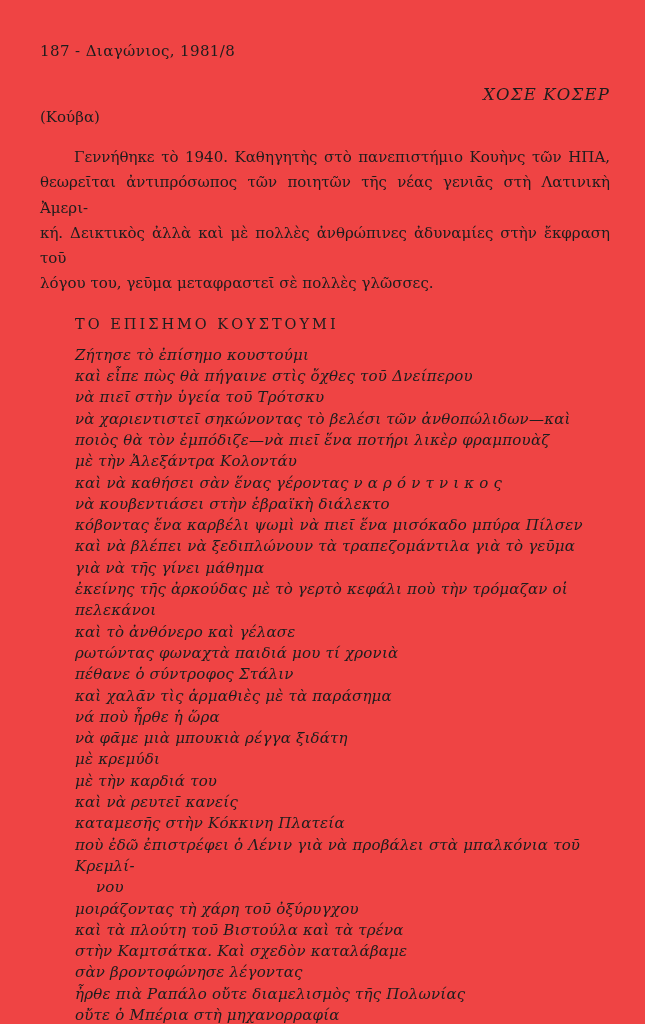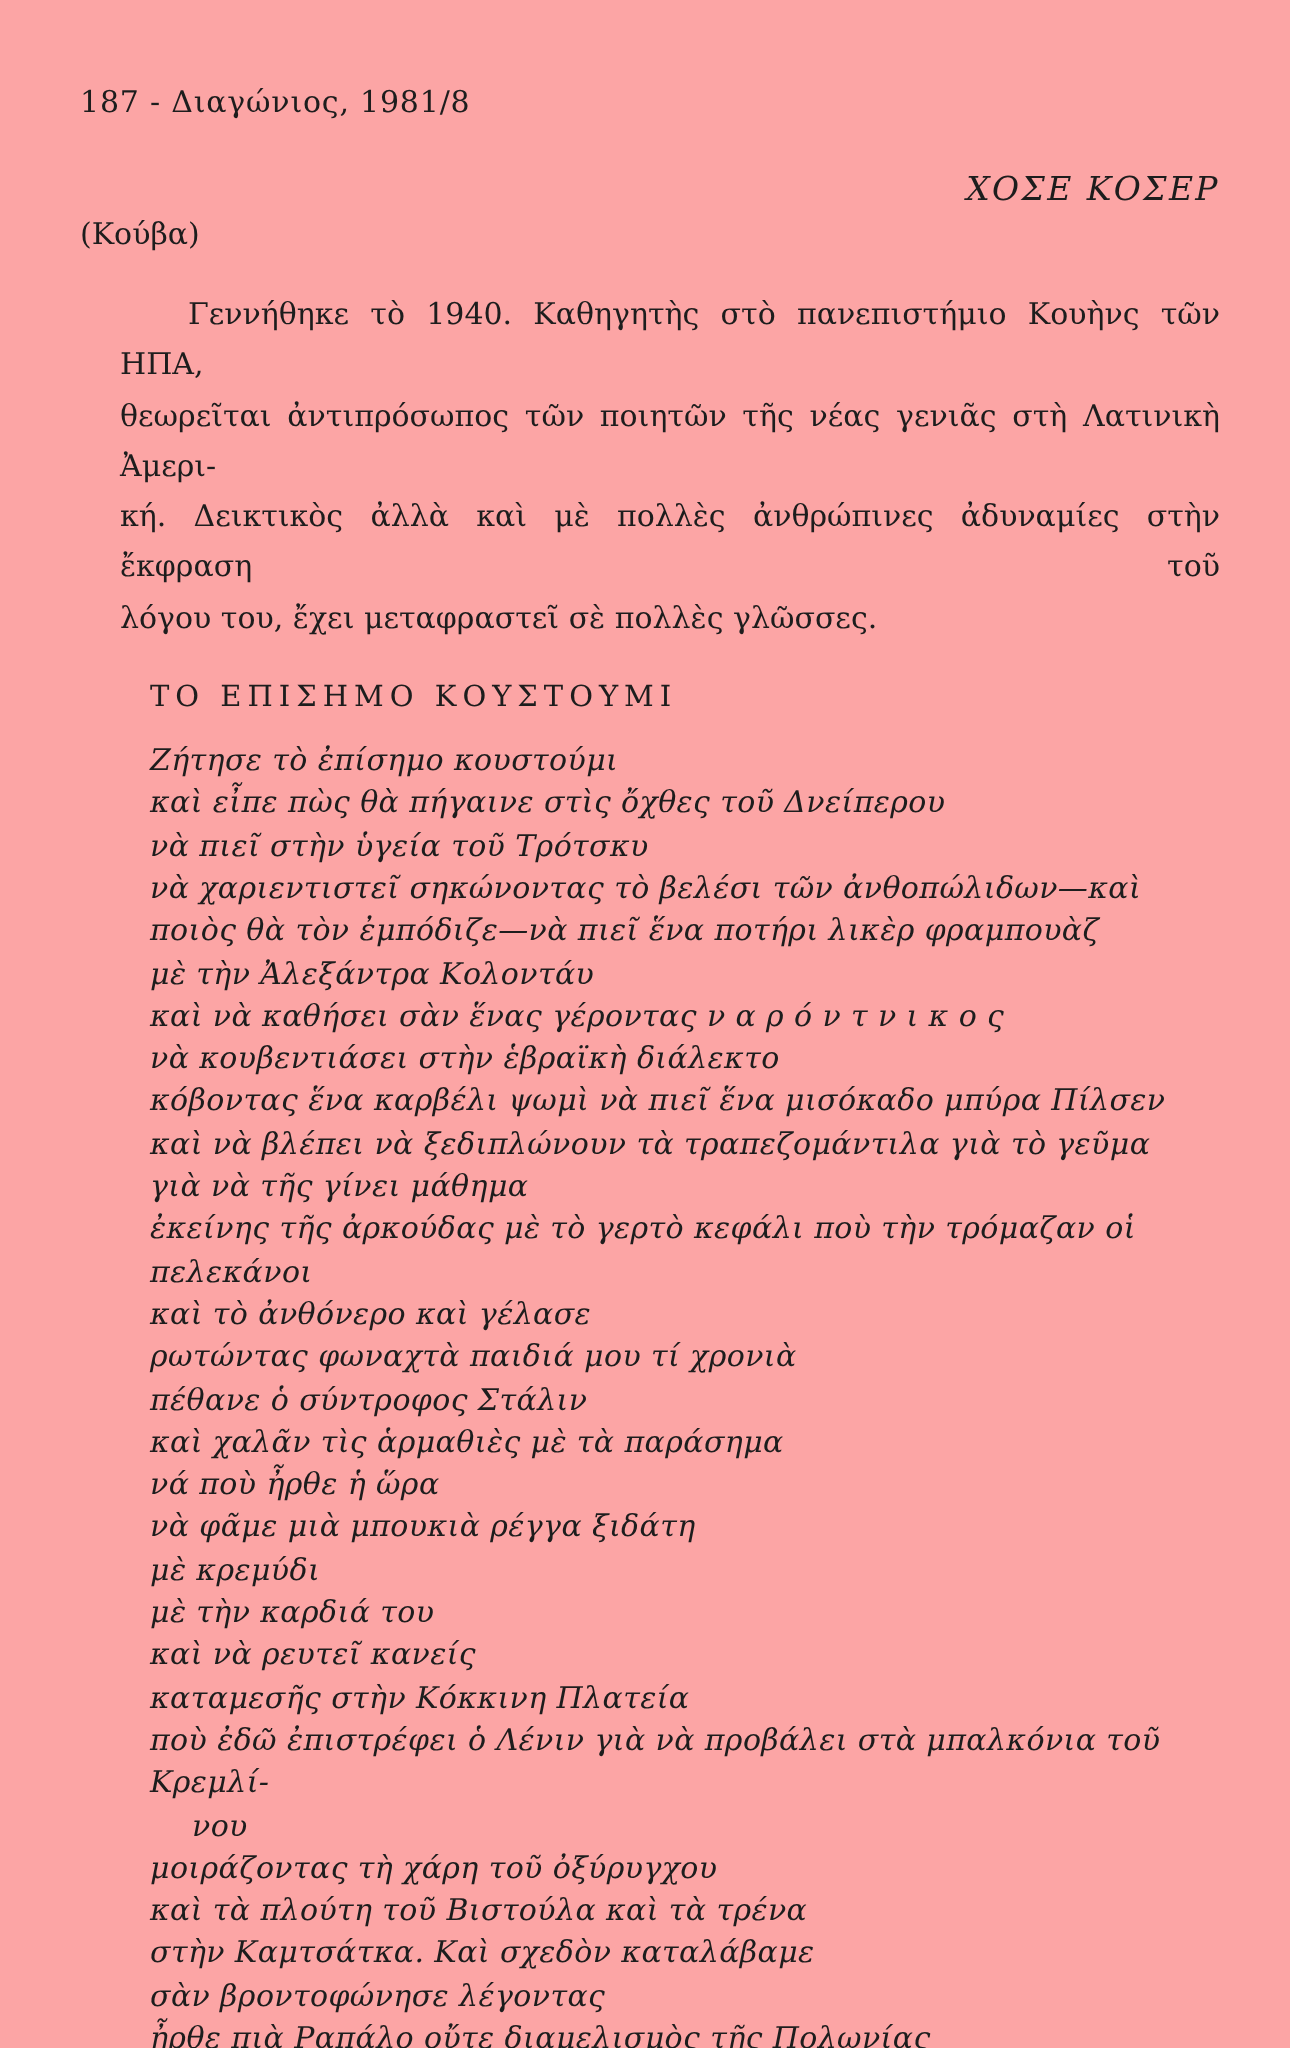--- a/index.html
+++ b/index.html
@@ -5,21 +5,21 @@
   html, body {
     margin: 0;
     padding: 0;
     background: #e8e8e8;
   }
   .page {
     position: relative;
     width: 645px;
     height: 1024px;
     margin: 0 auto;
-    background: #fca5a5;
+    background: #ef4444;
     color: #1d1d1d;
     font-family: "DejaVu Serif", "Liberation Serif", serif;
     box-sizing: border-box;
     padding: 42px 35px 0 40px;
     overflow: hidden;
   }
   .running-head {
     font-size: 15px;
     letter-spacing: 0.4px;
     font-weight: 500;
@@ -37,21 +37,20 @@
   }
   .bio {
     margin-top: 19px;
     width: 570px;
     font-size: 15px;
     line-height: 25.3px;
   }
   .bio-line {
     text-align: justify;
     white-space: normal;
-    margin-left: 20px;
   }
   .bio-line.fill {
     text-align-last: justify;
   }
   .bio-line.indent {
     text-indent: 34px;
   }
   .poem-title {
     margin-top: 19px;
     margin-left: 35px;
@@ -80,21 +79,21 @@
 
   <div class="running-head">187 - Διαγώνιος, 1981/8</div>
 
   <div class="author-name">ΧΟΣΕ ΚΟΣΕΡ</div>
   <div class="author-country">(Κούβα)</div>
 
   <div class="bio">
     <div class="bio-line indent fill">Γεννήθηκε τὸ 1940. Καθηγητὴς στὸ πανεπιστήμιο Κουὴνς τῶν ΗΠΑ,</div>
     <div class="bio-line fill">θεωρεῖται ἀντιπρόσωπος τῶν ποιητῶν τῆς νέας γενιᾶς στὴ Λατινικὴ Ἀμερι-</div>
     <div class="bio-line fill">κή. Δεικτικὸς ἀλλὰ καὶ μὲ πολλὲς ἀνθρώπινες ἀδυναμίες στὴν ἔκφραση τοῦ</div>
-    <div class="bio-line">λόγου του, ἔχει μεταφραστεῖ σὲ πολλὲς γλῶσσες.</div>
+    <div class="bio-line">λόγου του, γεῦμα μεταφραστεῖ σὲ πολλὲς γλῶσσες.</div>
   </div>
 
   <div class="poem-title">ΤΟ ΕΠΙΣΗΜΟ ΚΟΥΣΤΟΥΜΙ</div>
 
   <div class="poem">
     <div class="poem-line">Ζήτησε τὸ ἐπίσημο κουστούμι</div>
     <div class="poem-line">καὶ εἶπε πὼς θὰ πήγαινε στὶς ὄχθες τοῦ Δνείπερου</div>
     <div class="poem-line">νὰ πιεῖ στὴν ὑγεία τοῦ Τρότσκυ</div>
     <div class="poem-line">νὰ χαριεντιστεῖ σηκώνοντας τὸ βελέσι τῶν ἀνθοπώλιδων—καὶ</div>
     <div class="poem-line">ποιὸς θὰ τὸν ἐμπόδιζε—νὰ πιεῖ ἕνα ποτήρι λικὲρ φραμπουὰζ</div>

